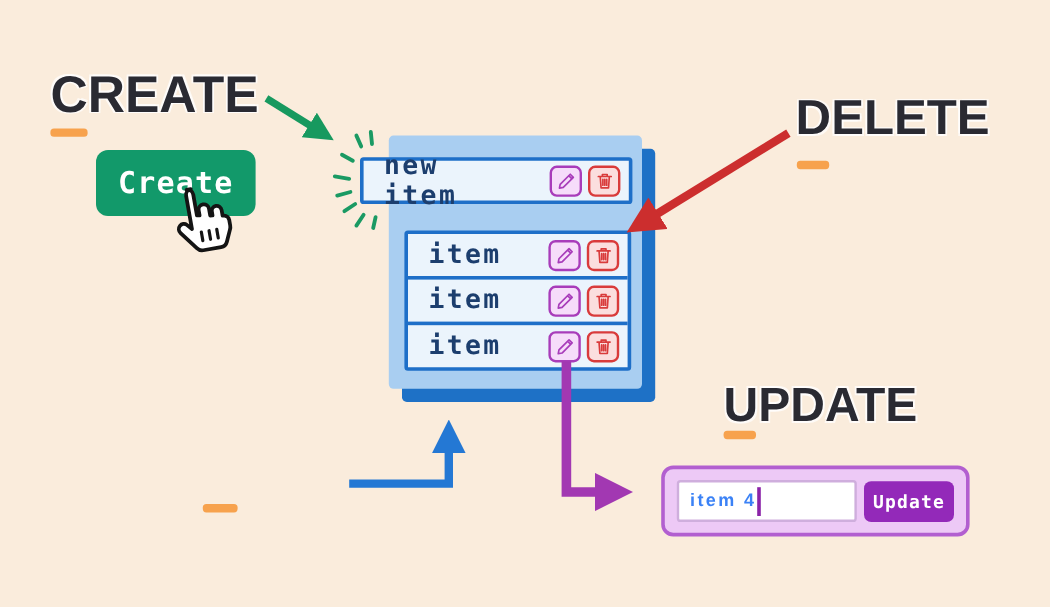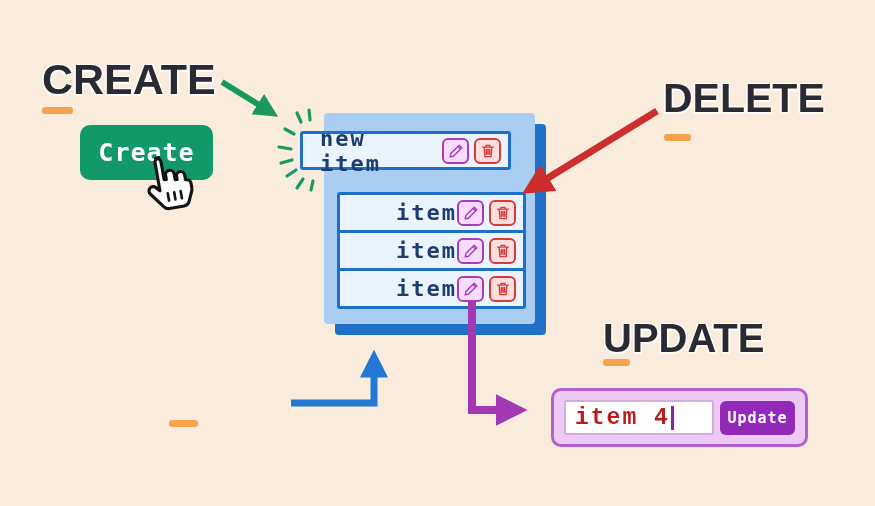--- a/index.html
+++ b/index.html
@@ -29,42 +29,42 @@
                transform:rotate(-10deg);pointer-events:none;}
 
   
   .card-shadow{position:absolute;left:335px;top:124px;width:211px;height:211px;
                background:#1e71c6;border-radius:4px;}
   .card{position:absolute;left:324px;top:113px;width:211px;height:211px;
         background:#a9cef1;border-radius:4px;}
 
   .row{position:absolute;display:flex;align-items:center;background:#ebf4fc;
        border:3px solid #1e6fc8;border-radius:3px;box-sizing:border-box;}
-  .new-item-row{left:300px;top:131px;width:211px;height:39px;gap:33px;}
+  .new-item-row{left:300px;top:131px;width:227px;height:39px;gap:33px;}
   .row-label{font-family:"DejaVu Sans Mono",monospace;font-weight:700;font-size:22px;
              letter-spacing:2px;color:#1c3e6e;padding-left:17px;flex:1;}
   .row-btns{display:flex;gap:5px;margin-right:7px;}
   .icon-btn{width:27px;height:26px;border-radius:6px;display:flex;align-items:center;
             justify-content:center;padding:0;cursor:pointer;box-sizing:border-box;}
   .edit-btn{background:#f6dcfa;border:2px solid #a83cba;color:#a83cba;}
   .del-btn{background:#fbdede;border:2px solid #d93b3b;color:#d93b3b;}
 
   .items-group{position:absolute;left:337px;top:192px;width:189px;
-               background:#ebf4fc;border:3px solid #1e6fc8;border-radius:3px;box-sizing:border-box;text-align:right;}
+               background:#ebf4fc;border:3px solid #1e6fc8;border-radius:3px;box-sizing:border-box;}
   .item-row{display:flex;align-items:center;height:35px;}
   .item-row + .item-row{border-top:3px solid #1e6fc8;}
 
   
   .update-panel{position:absolute;left:551px;top:388px;width:257px;height:59px;
                 background:#edc9f6;border:3px solid #b25fd0;border-radius:10px;box-sizing:border-box;}
   .update-input{position:absolute;left:10px;top:9px;width:150px;height:35px;background:#fff;
                 border:2px solid #cfaedd;border-radius:3px;box-sizing:border-box;
                 display:flex;align-items:center;padding-left:9px;
-                font-family:Liberation Mono, monospace;font-weight:700;font-size:23px;
-                letter-spacing:2px;color:#b91c1c;}
+                font-family:Liberation Sans, sans-serif;font-weight:700;font-size:15px;
+                letter-spacing:2px;color:#3b82f6;}
   .caret{display:inline-block;width:3px;height:24px;background:#8b23a8;margin-left:1px;}
   .update-btn{position:absolute;left:166px;top:10px;width:75px;height:34px;background:#9329b9;
               border:none;border-radius:6px;color:#fff;
               font-family:"DejaVu Sans Mono",monospace;font-weight:700;font-size:15px;
               letter-spacing:1px;cursor:pointer;}
 
   
   .overlay{position:absolute;left:0;top:0;width:875px;height:506px;pointer-events:none;z-index:5;}
 </style>
 </head>

